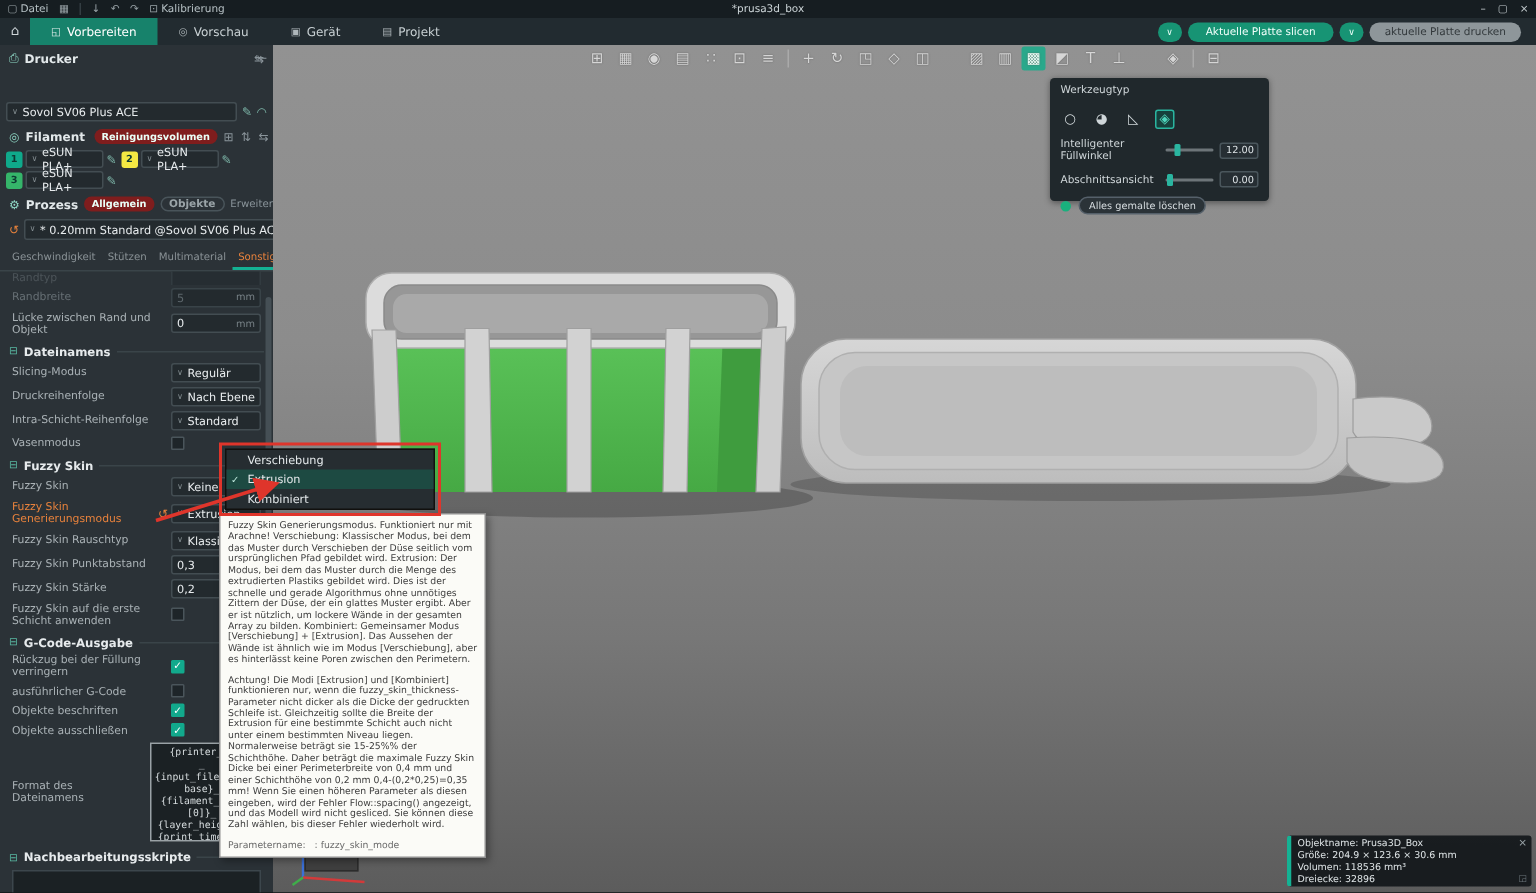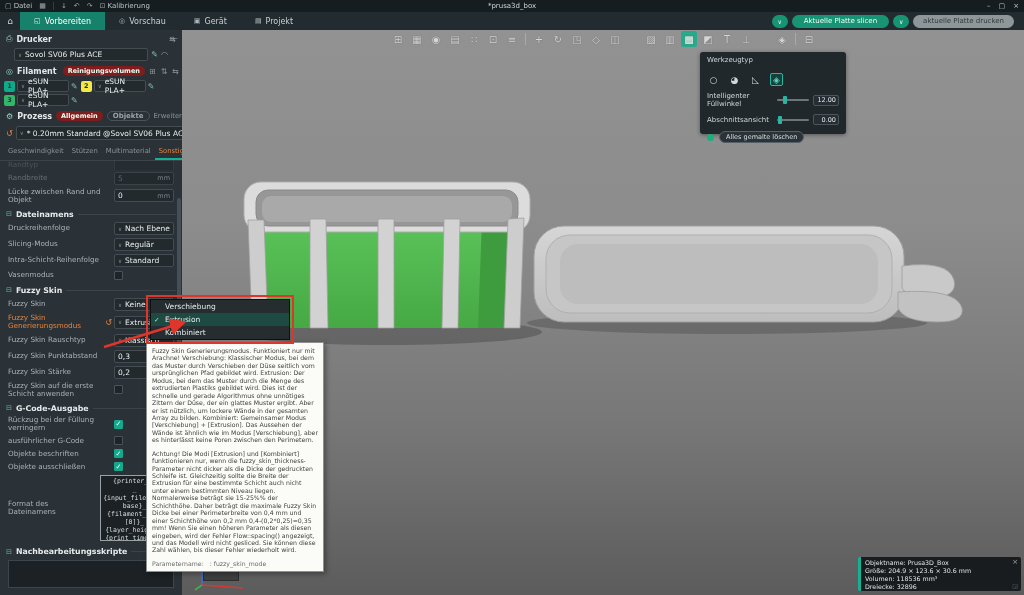--- a/index.html
+++ b/index.html
@@ -66,21 +66,21 @@
   .sidebar { position:absolute; left:0; top:30px; width:182px; height:565px;
     background:#2b3237; color:#c2cacd; font-size:7.5px; z-index:10; overflow:hidden; }
   .hdr { display:flex; align-items:center; gap:4px; padding:4px 6px 3px; color:#e2e8ea;
     font-size:8px; font-weight:bold; }
   .hdr .hic { color:#8fd8c5; font-weight:normal; font-size:8px; }
   .hdr .right { margin-left:auto; display:flex; gap:5px; color:#8a949a; font-weight:normal; }
   .combo,.inputbox { height:13px; background:#232a2e; border:1px solid #434d52; border-radius:2px;
     color:#e8ecee; display:flex; align-items:center; gap:3px; padding:0 3px; font-size:7.5px; }
   .chev { color:#828c90; font-size:5.5px; }
   .bedrow,{ }
-  .row { display:flex; align-items:center; padding:1px 14px; }
+  .row { display:flex; align-items:center; padding:1px 4px;margin-top:20px; }
   .lab { color:#a8b0b5; }
   .pill { background:#7f1d1d; color:#eafff8; font-size:6.5px; border-radius:6px; padding:1px 5px; }
   .ghost { color:#9aa4a8; font-size:7px; border:1px solid #49545a; border-radius:6px; padding:0 5px; }
   .fil-grid { display:flex; flex-wrap:wrap; padding:1px 4px; gap:2px 3px; }
   .fil-item { display:flex; align-items:center; gap:2px; }
   .slot { width:11px; height:11px; border-radius:2px; font-size:6.5px; color:#0d3a33;
     display:flex; align-items:center; justify-content:center; font-weight:bold; }
   .fil-combo { width:52px; height:12px; }
   .edit-ic { color:#7fb9ab; font-size:8px; }
   .preset-row { display:flex; align-items:center; gap:3px; padding:2px 6px; }
@@ -388,31 +388,31 @@
           <span class="unit">mm</span>
         </div>
       </div>
 
       <div class="sec">
         <span class="exp">⊟</span>
         <span class="st">Dateinamens</span>
         <span class="rule"></span>
       </div>
       <div class="prow">
+        <span class="plab">Slicing-Modus</span>
+        <div class="combo ctl">
+          <span class="chev">∨</span>
+          <span>Regulär</span>
+        </div>
+      </div>
+      <div class="prow">
         <span class="plab">Druckreihenfolge</span>
         <div class="combo ctl">
           <span class="chev">∨</span>
           <span>Nach Ebene</span>
-        </div>
-      </div>
-      <div class="prow">
-        <span class="plab">Slicing-Modus</span>
-        <div class="combo ctl">
-          <span class="chev">∨</span>
-          <span>Regulär</span>
         </div>
       </div>
       <div class="prow">
         <span class="plab">Intra-Schicht-Reihenfolge</span>
         <div class="combo ctl">
           <span class="chev">∨</span>
           <span>Standard</span>
         </div>
       </div>
       <div class="prow">

